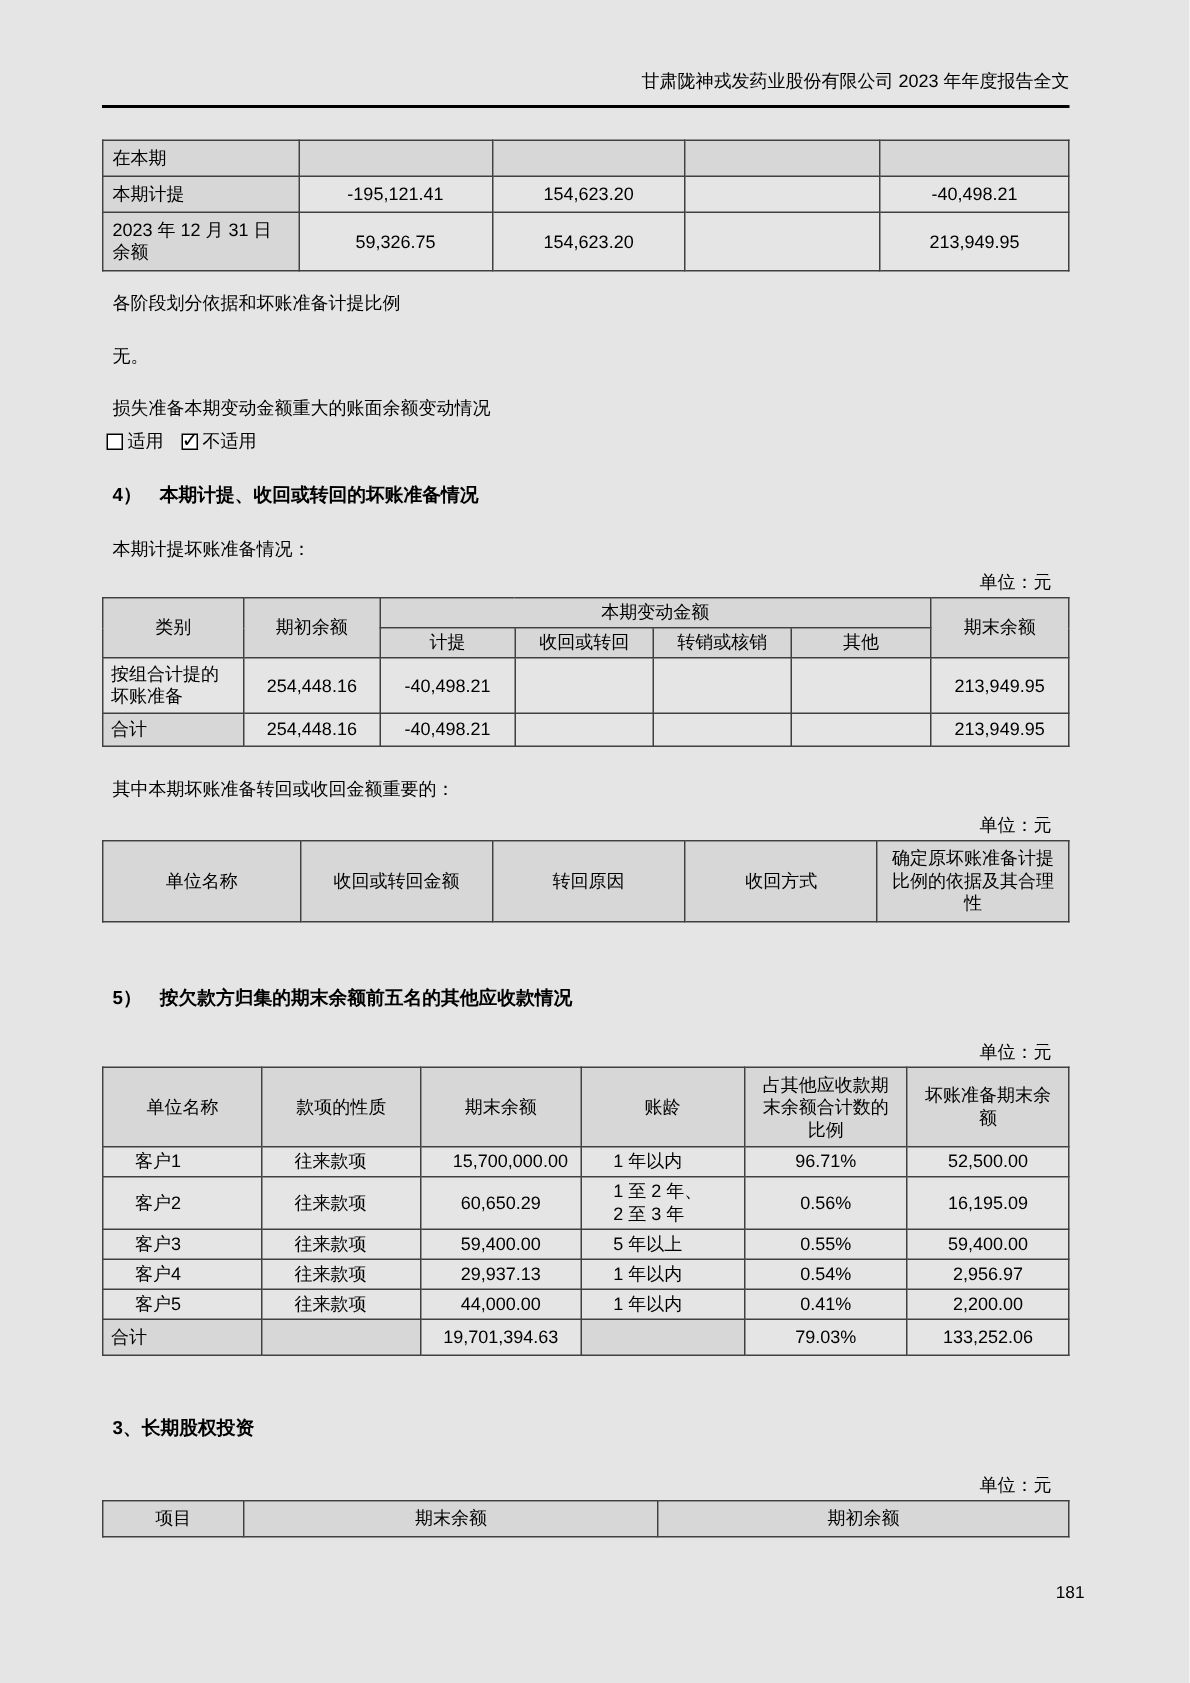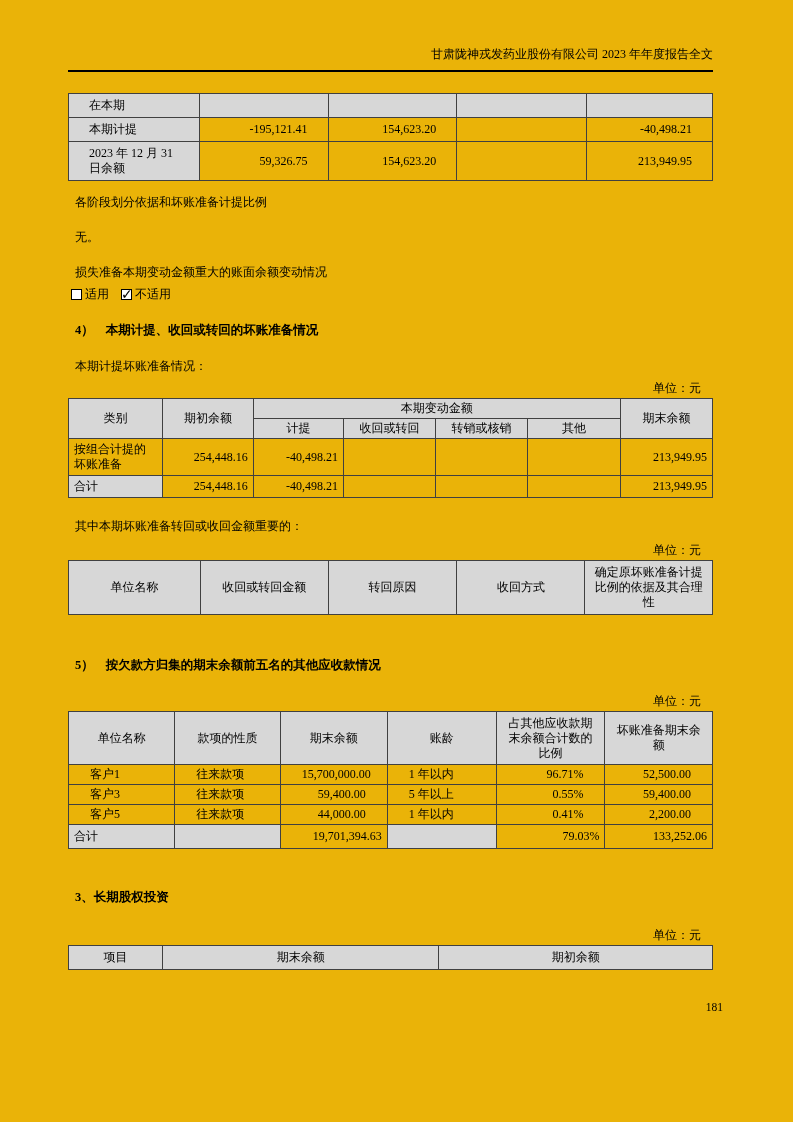--- a/index.html
+++ b/index.html
@@ -1,21 +1,21 @@
 <!DOCTYPE html>
 <html><head>
 <meta charset="utf-8">
 <style>
   * { margin:0; padding:0; box-sizing:border-box; }
   html,body { background:#fff; }
   .page {
     position:relative;
     width:793px; height:1122px;
-    background:#eab308;
-    font-family:Liberation Serif, serif;
+    background:#e5e5e5;
+    font-family:Liberation Sans, sans-serif;
     font-size:12px; color:#000;
     overflow:hidden;
   }
   .content { margin-left:68px; width:645px; }
 
   
   .doc-header {
     padding-top:46px;
     text-align:right;
     font-size:12px;
@@ -55,23 +55,23 @@
   td,th {
     border:1px solid #404040;
     font-size:12px; line-height:15px;
     font-weight:normal; vertical-align:middle;
     padding:4px 5px;
     overflow:hidden;
   }
   th { text-align:center; background:#d7d7d7; }
   td.g { background:#d7d7d7; }
   td.lbl { text-align:left; }
-  td.num { text-align:right;margin-top:22px; }
-
-  .t1 td { padding:4px 20px; }
+  td.num { text-align:center;margin-top:22px; }
+
+  .t1 td { padding:4px 6px; }
   .t1 tr.hdr td { border-bottom:1.5px solid #404040; }
 
   .t2 th { padding:2px 4px; }
   .t2 td { padding:3px 5px; }
 
   .t3 th { height:53px; padding:4px 8px; }
 
   .t4 th { height:53px; padding:2px 6px; }
   .t4 td { padding:2px 21px; }
   .t4 tr.total td { padding:4px 5px; }
@@ -237,28 +237,44 @@
       </tr>
       <tr>
         <td class="lbl">客户1</td>
         <td class="lbl">往来款项</td>
         <td class="num">15,700,000.00</td>
         <td class="lbl">1 年以内</td>
         <td class="num">96.71%</td>
         <td class="num">52,500.00</td>
       </tr>
       <tr>
+        <td class="lbl">客户2</td>
+        <td class="lbl">往来款项</td>
+        <td class="num">60,650.29</td>
+        <td class="lbl">1 至 2 年、2 至 3 年</td>
+        <td class="num">0.56%</td>
+        <td class="num">16,195.09</td>
+      </tr>
+      <tr>
         <td class="lbl">客户3</td>
         <td class="lbl">往来款项</td>
         <td class="num">59,400.00</td>
         <td class="lbl">5 年以上</td>
         <td class="num">0.55%</td>
         <td class="num">59,400.00</td>
       </tr>
       <tr>
+        <td class="lbl">客户4</td>
+        <td class="lbl">往来款项</td>
+        <td class="num">29,937.13</td>
+        <td class="lbl">1 年以内</td>
+        <td class="num">0.54%</td>
+        <td class="num">2,956.97</td>
+      </tr>
+      <tr>
         <td class="lbl">客户5</td>
         <td class="lbl">往来款项</td>
         <td class="num">44,000.00</td>
         <td class="lbl">1 年以内</td>
         <td class="num">0.41%</td>
         <td class="num">2,200.00</td>
       </tr>
       <tr class="total">
         <td class="g lbl">合计</td>
         <td class="g"></td>

